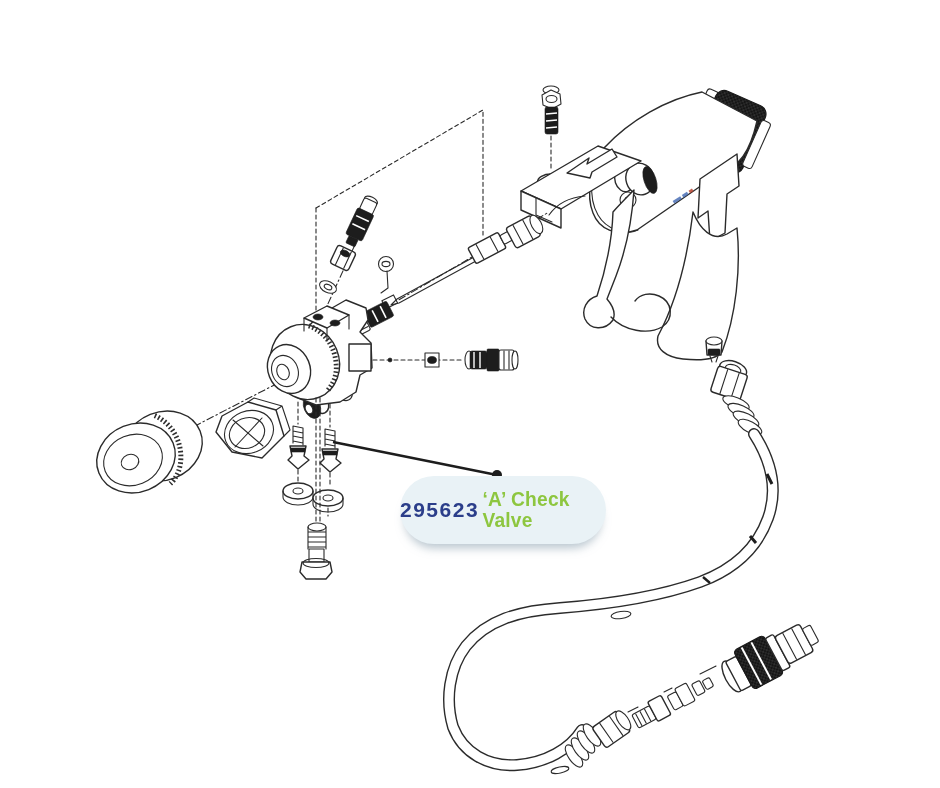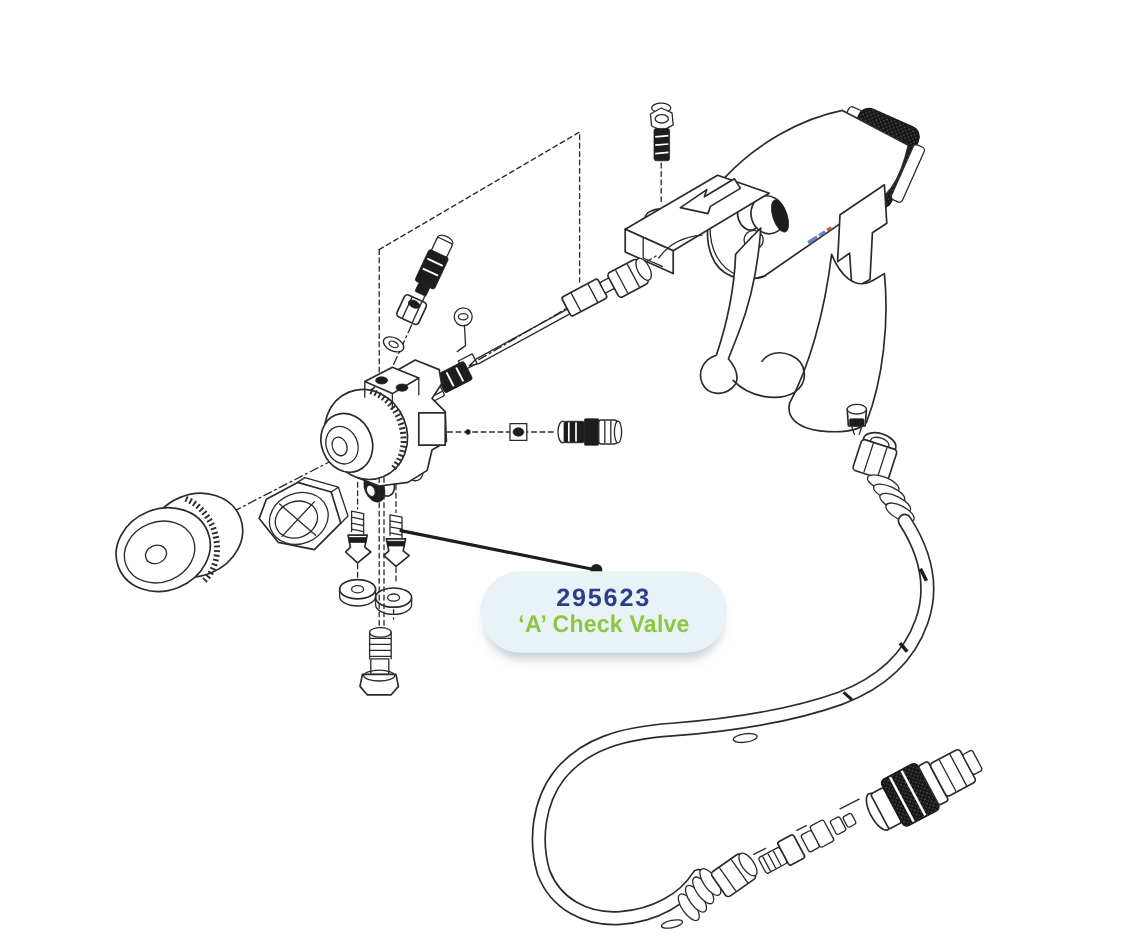--- a/index.html
+++ b/index.html
@@ -11,21 +11,21 @@
   .fw{fill:#ffffff;stroke:#2b2b2b;stroke-width:1.4;stroke-linejoin:round;}
   .fwt{fill:#ffffff;stroke:#2b2b2b;stroke-width:1.1;stroke-linejoin:round;}
   .dk{fill:#1d1d1d;stroke:#1d1d1d;stroke-width:0.6;}
   .dash{stroke-dasharray:4 3;}
   .ddot{stroke-dasharray:7 3 1.5 3;}
   .speck{fill:none;stroke:#2e2e2e;stroke-width:5;stroke-dasharray:1.6 2.2;}
   
   #callout{position:absolute;left:400px;top:476px;width:206px;height:68px;
            background:#e9f2f6;border-radius:34px;
            box-shadow:0 9px 10px -5px rgba(125,150,165,.55);
-           display:flex;flex-direction:column;align-items:center;justify-content:center;
+           display:flex;flex-direction:row;align-items:center;justify-content:center;
            gap:1px;cursor:pointer;}
   #callout .pn{color:#2b3e8a;font-size:21px;font-weight:bold;letter-spacing:1.5px;line-height:1.05;}
   #callout .nm{color:#8dc63f;font-size:20px;font-weight:bold;letter-spacing:.2px;
                transform:scaleX(.96);line-height:1.05;}
 </style>
 </head>
 <body>
 
 <div id="stage">
 

